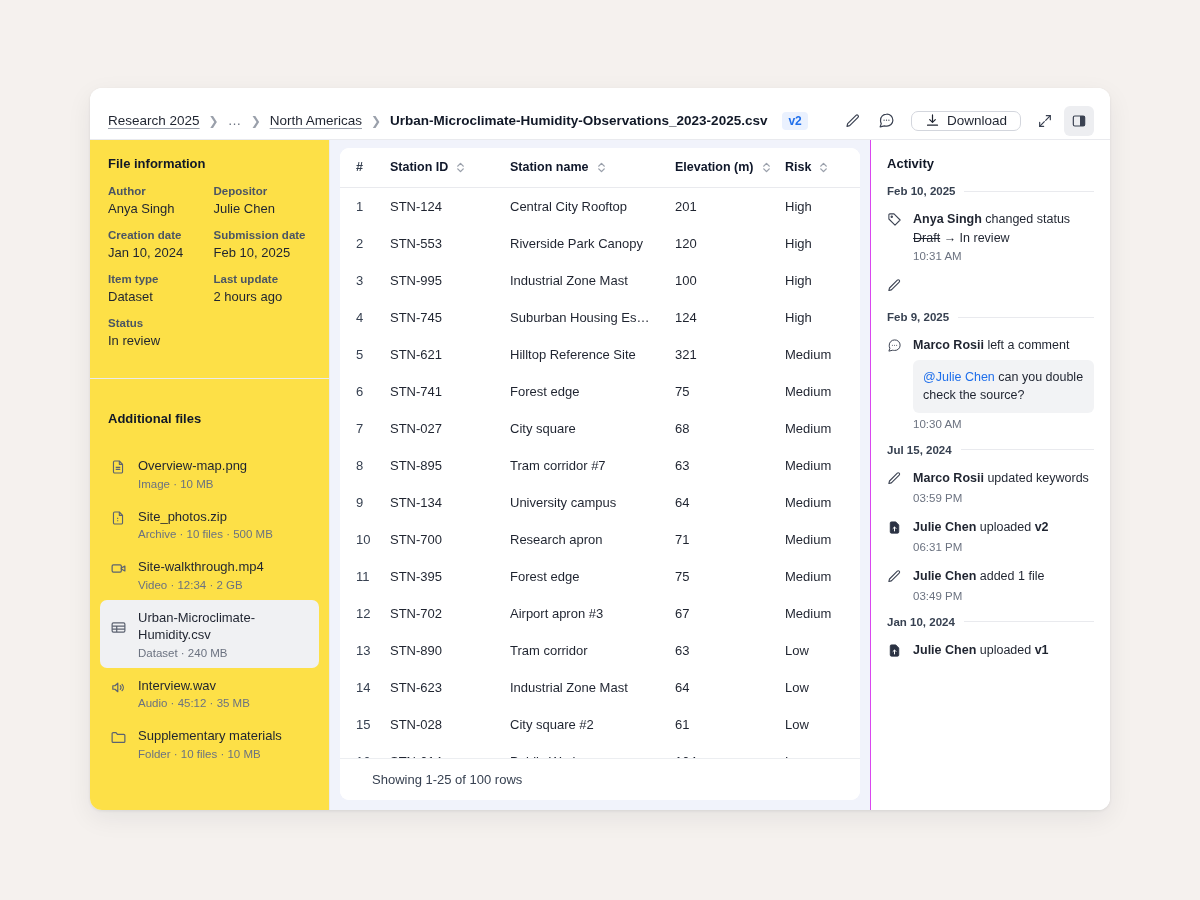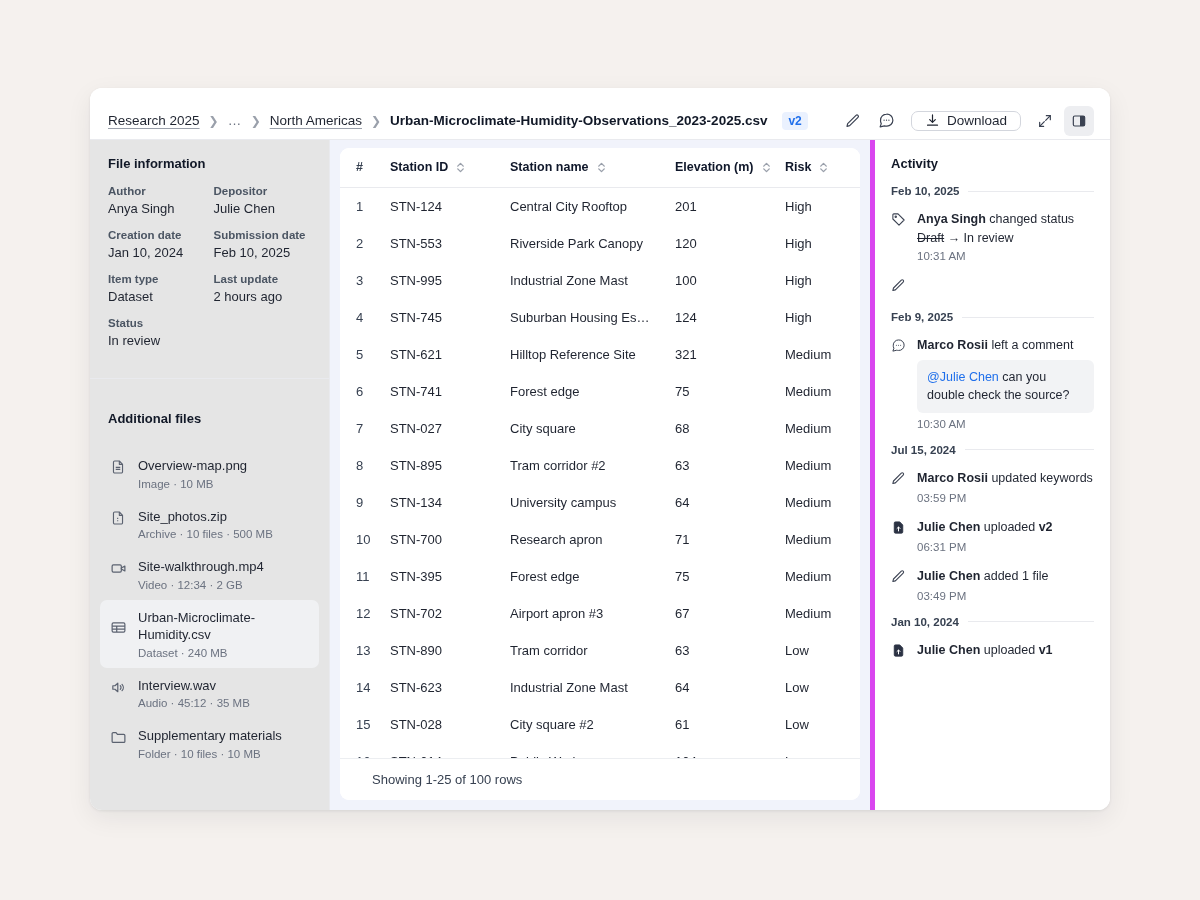--- a/index.html
+++ b/index.html
@@ -57,21 +57,21 @@
     border: 1px solid #d3d6dd; border-radius: 7px; background: #fff;
     font-size: 13.5px; color: #1f2430; font-weight: 500; cursor: pointer;
     font-family: "Liberation Sans", sans-serif;
   }
 
   
   .body { flex: 1 1 auto; display: flex; min-height: 0; }
 
   
   .left-panel {
-    width: 240px; flex: 0 0 240px; background: #e5e5e5;
+    width: 240px; flex: 0 0 240px; background: #fde047;
     border-right: 1px solid #e9eaee; display: flex; flex-direction: column;
     overflow: hidden;
     gap: 16px;
   }
   .section { padding: 16px 18px 14px 18px; }
   .section-title { font-size: 13px; font-weight: 700; color: #111827; margin-bottom: 14px; }
   .meta-grid { display: grid; grid-template-columns: 1fr 1fr; row-gap: 13px; column-gap: 8px; }
   .meta-label { font-size: 11.5px; font-weight: 700; color: #4b5563; margin-bottom: 4px; }
   .meta-value { font-size: 13px; color: #1f2430; }
   .divider { height: 1px; background: #e9eaee; }
@@ -114,21 +114,21 @@
   .col-elev { width: 110px; }
   .col-risk { width: 95px; }
   .table-footer {
     flex: 0 0 auto; padding: 13px 32px; border-top: 1px solid #eceef1;
     font-size: 13px; color: #374151; background: #fff;
   }
 
   
   .right-panel {
     width: 240px; flex: 0 0 240px; background: #fff;
-    border-left: 5px solid #d946ef; padding: 16px 16px 0 16px; overflow: hidden;
+    border-left: 1px solid #d946ef; padding: 16px 16px 0 16px; overflow: hidden;
   }
   .act-title { font-size: 13px; font-weight: 700; color: #111827; margin-bottom: 14px; }
   .date-row { display: flex; align-items: center; gap: 9px; margin: 6px 0 13px 0; }
   .date-row:first-of-type { margin-top: 0; }
   .date-label { font-size: 11.5px; font-weight: 700; color: #374151; white-space: nowrap; }
   .date-line { flex: 1 1 auto; height: 1px; background: #e9eaee; }
   .act-item { display: flex; gap: 10px; margin-bottom: 14px; }
   .act-icon { flex: 0 0 16px; width: 16px; color: #3b4252; padding-top: 2px; }
   .act-body { flex: 1 1 auto; min-width: 0; }
   .act-text { font-size: 12.5px; color: #1f2430; line-height: 1.45; }
@@ -431,21 +431,21 @@
                 <tr>
                   <td class="col-idx">7</td>
                   <td class="col-id">STN-027</td>
                   <td class="col-name">City square</td>
                   <td class="col-elev">68</td>
                   <td class="col-risk">Medium</td>
                 </tr>
                 <tr>
                   <td class="col-idx">8</td>
                   <td class="col-id">STN-895</td>
-                  <td class="col-name">Tram corridor #2</td>
+                  <td class="col-name">Tram corridor #7</td>
                   <td class="col-elev">63</td>
                   <td class="col-risk">Medium</td>
                 </tr>
                 <tr>
                   <td class="col-idx">9</td>
                   <td class="col-id">STN-134</td>
                   <td class="col-name">University campus</td>
                   <td class="col-elev">64</td>
                   <td class="col-risk">Medium</td>
                 </tr>

